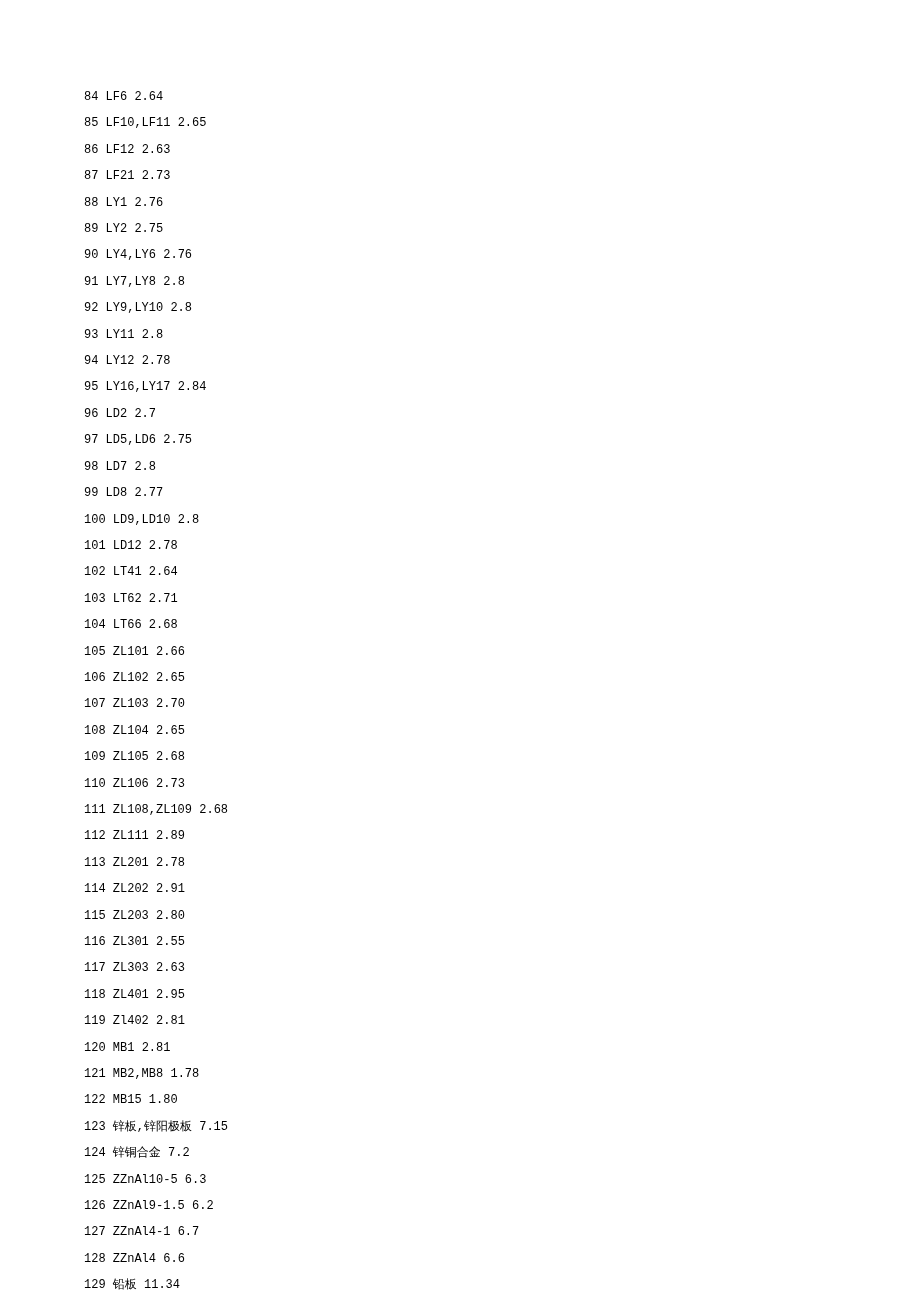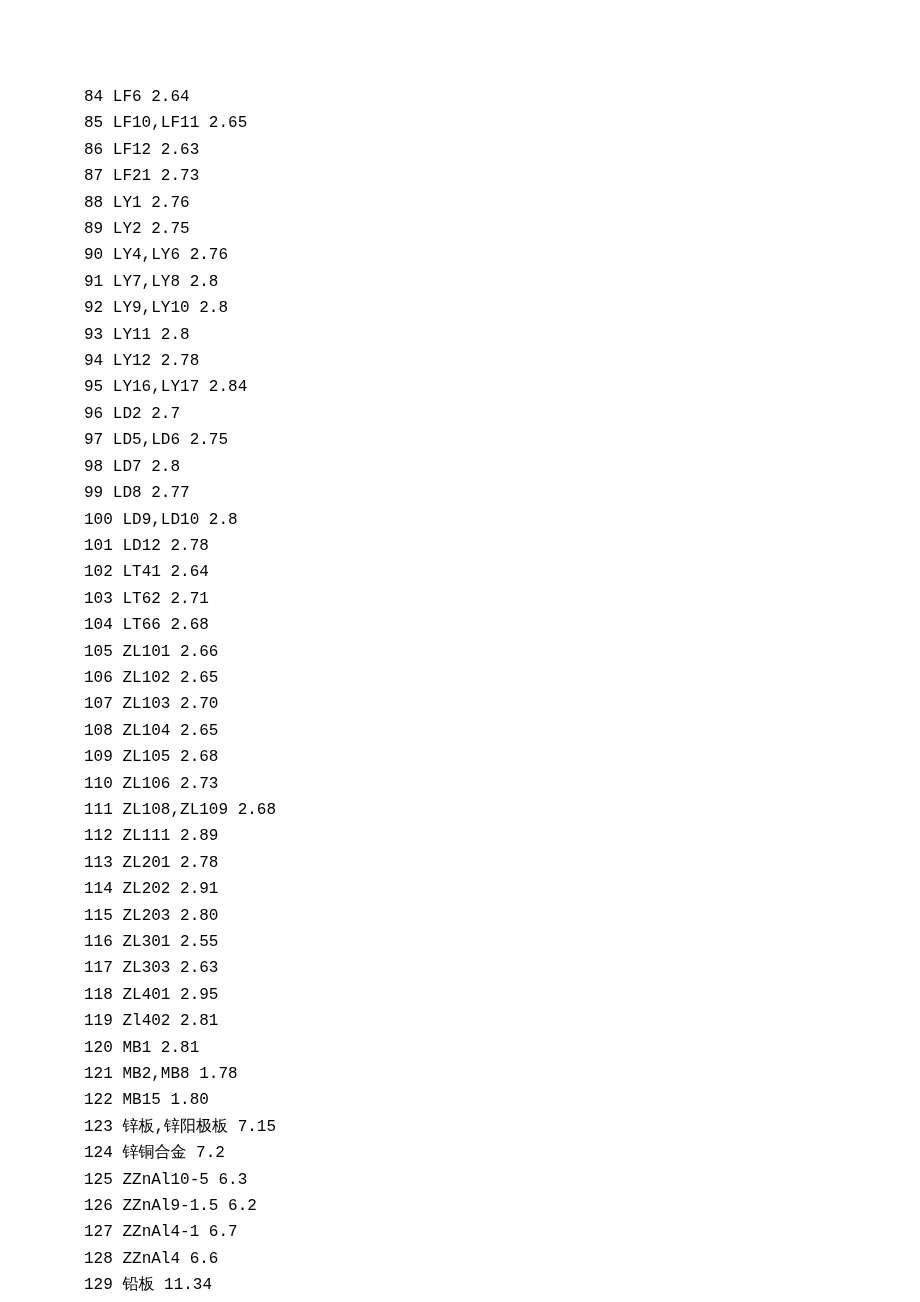--- a/index.html
+++ b/index.html
@@ -6,21 +6,21 @@
     margin: 0;
     padding: 0;
     background: #ffffff;
     width: 920px;
   }
   .page {
     box-sizing: border-box;
     width: 888px;
     padding: 84px 0 0 84px;
     font-family: "SimSun", "宋体", "Courier New", monospace;
-    font-size: 16px;
+    font-size: 12px;
     line-height: 26.4px;
     color: #000000;
     white-space: pre;
   }
   .row {
     display: block;
   }
 </style>
 </head>
 <body>

